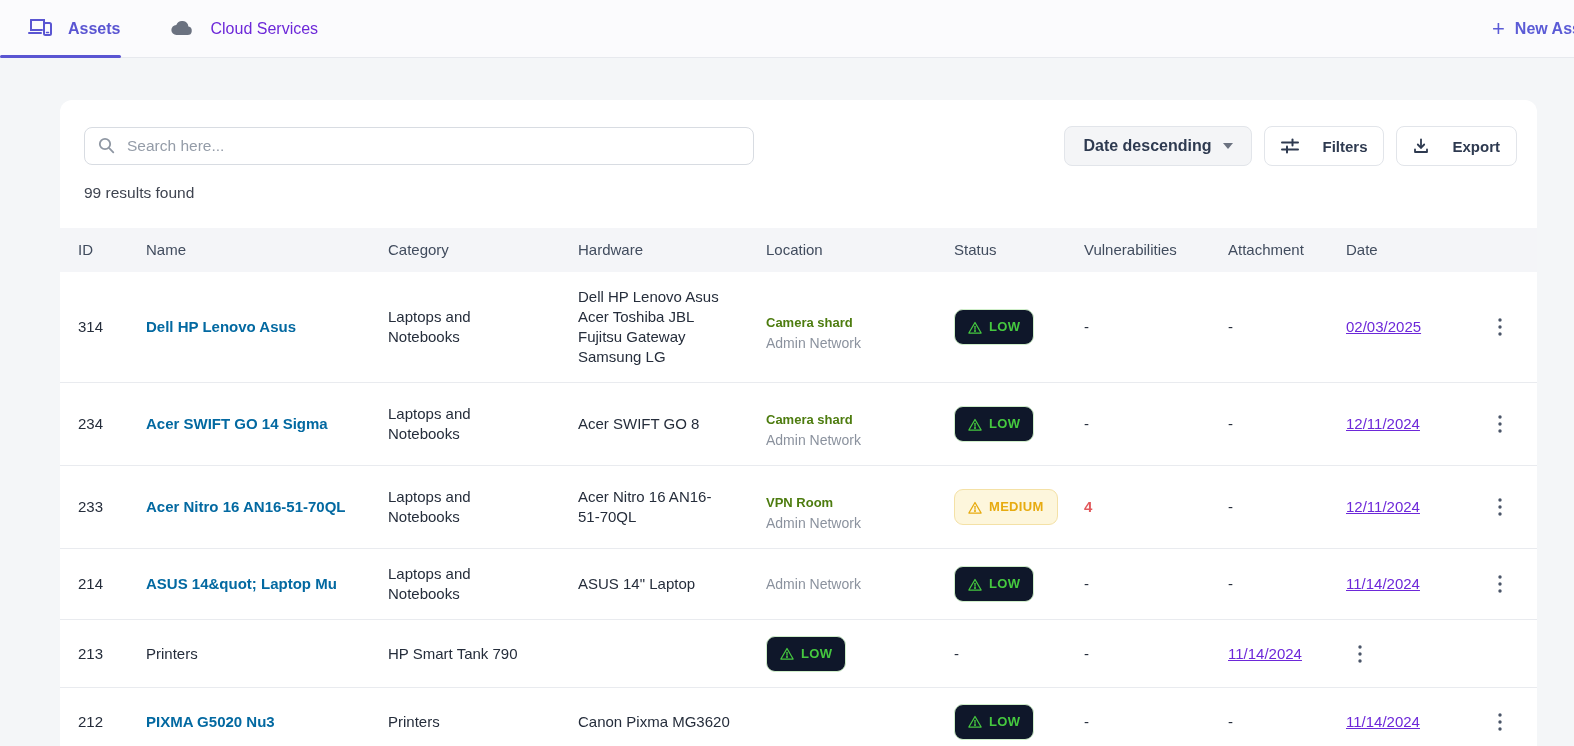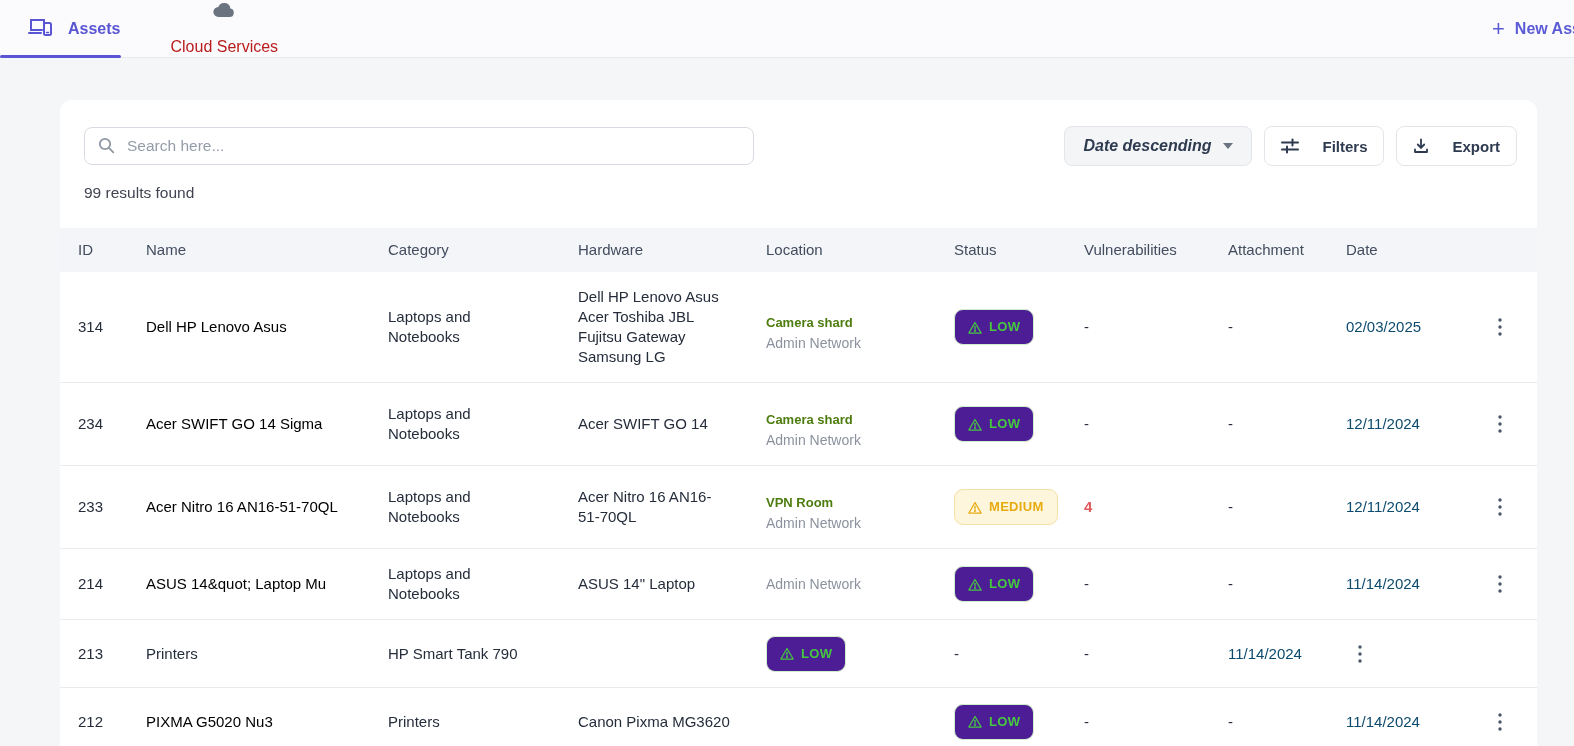--- a/index.html
+++ b/index.html
@@ -19,21 +19,21 @@
     border-bottom:1px solid #e7e9ee;
     display:flex;
     align-items:center;
     padding-left:28px;
   }
   .tab {
     display:flex; align-items:center; gap:16px;
     font-size:16px; cursor:pointer; height:100%;
   }
   .tab-assets { color:#5a55d2; font-weight:700; }
-  .tab-cloud { color:#b91c1c; font-weight:500; margin-left:50px;flex-direction:column; }
+  .tab-cloud { color:#6d28d9; font-weight:500; margin-left:50px; }
   .tab-cloud .ticon { color:#6b7280; }
   .active-underline {
     position:absolute; left:0; bottom:-1px;
     width:121px; height:3px; background:#5a55d2; border-radius:2px;
   }
   .new-asset {
     position:absolute; left:1492px; top:0; height:57px;
     display:flex; align-items:center; gap:10px;
     color:#5b5bd6; font-weight:700; font-size:16px;
     white-space:nowrap; cursor:pointer;
@@ -71,21 +71,21 @@
     display:flex; align-items:center; gap:12px;
   }
   .btn {
     display:flex; align-items:center; gap:23px;
     height:40px; border:1px solid #e2e5ea; border-radius:8px;
     background:#fff; color:#2e3a50; cursor:pointer;
     font-weight:700; font-size:15px; padding:0 16px;
     font-family:"Liberation Sans", sans-serif;
   }
   .btn-sort {
-    background:#f4f5f7; font-size:16px; font-weight:600; padding:0 18px; gap:12px;font-style:italic;
+    background:#f4f5f7; font-size:16px; font-weight:600; padding:0 18px; gap:12px;
   }
   .caret {
     width:0; height:0;
     border-left:5px solid transparent; border-right:5px solid transparent;
     border-top:6px solid #6b7280;
   }
   .results { position:absolute; left:24px; top:84px; font-size:15.5px; color:#3f4450; }
 
   
   .grid {
@@ -93,39 +93,39 @@
     grid-template-columns:86px 242px 190px 188px 188px 130px 144px 118px 140px 1fr;
     align-items:center;
   }
   .thead {
     background:#f4f5f8; height:44px;
     font-size:15px; color:#414c5e;
   }
   .cell { padding-right:12px; font-size:15px; line-height:20px; }
   .cell:first-child { padding-left:18px; }
   .trow { border-bottom:1px solid #e9ebef; min-height:68px; padding:15px 0; cursor:default; }
-  .c-name { font-weight:400; color:#000000; }
+  .c-name { font-weight:700; color:#0369a1; }
   .wrap-cat { display:inline-block; max-width:100px; }
   .wrap-hw  { display:inline-block; max-width:152px; }
   .loc-primary { font-weight:700; color:#4d7c0f; font-size:13px;margin-top:12px; }
   .loc-primary:empty { display:none; }
   .loc-secondary { color:#8b929e; font-size:14px; }
   .loc-secondary:empty { display:none; }
 
   .badge {
     display:inline-flex; align-items:center; gap:7px;
     padding:7px 13px; border-radius:9px;
     font-size:13px; font-weight:700; letter-spacing:.3px;
   }
-  .badge-low    { color:#45c83f; background:#4c1d95; border:1px solid #cfeec9; }
+  .badge-low    { color:#45c83f; background:#0f172a; border:1px solid #cfeec9; }
   .badge-medium { color:#e7ab10; background:#fdf6dc; border:1px solid #f4e1a6; }
 
   .c-vuln { color:#2a3240; }
   .vuln-danger { color:#e2595c; font-weight:700; }
-  .c-date { color:#0c4a6e; }
+  .c-date { color:#6d28d9;text-decoration:underline; }
   .kebab {
     display:inline-flex; align-items:center; justify-content:center;
     width:28px; height:28px; cursor:pointer; border-radius:50%;
   }
 </style>
 </head>
 <body>
 
 <div class="topbar">
   <div class="tab tab-assets">
@@ -244,21 +244,21 @@
     </div>
   </div>
 
   <div class="grid trow">
     <div class="cell">234</div>
     <div class="cell c-name">Acer SWIFT GO 14 Sigma</div>
     <div class="cell">
       <span class="wrap-cat">Laptops and Notebooks</span>
     </div>
     <div class="cell">
-      <span class="wrap-hw">Acer SWIFT GO 14</span>
+      <span class="wrap-hw">Acer SWIFT GO 8</span>
     </div>
     <div class="cell">
       <div class="loc-primary">Camera shard</div>
       <div class="loc-secondary">Admin Network</div>
     </div>
     <div class="cell">
       <span class="badge badge-low">
         <svg width="14" height="13" viewBox="0 0 24 22" fill="none" stroke="currentColor" stroke-width="2.2" stroke-linejoin="round">
           <path d="M12 2.5 L22.5 20.5 H1.5 Z"></path>
           <line x1="12" y1="9" x2="12" y2="14" stroke-linecap="round"></line>

